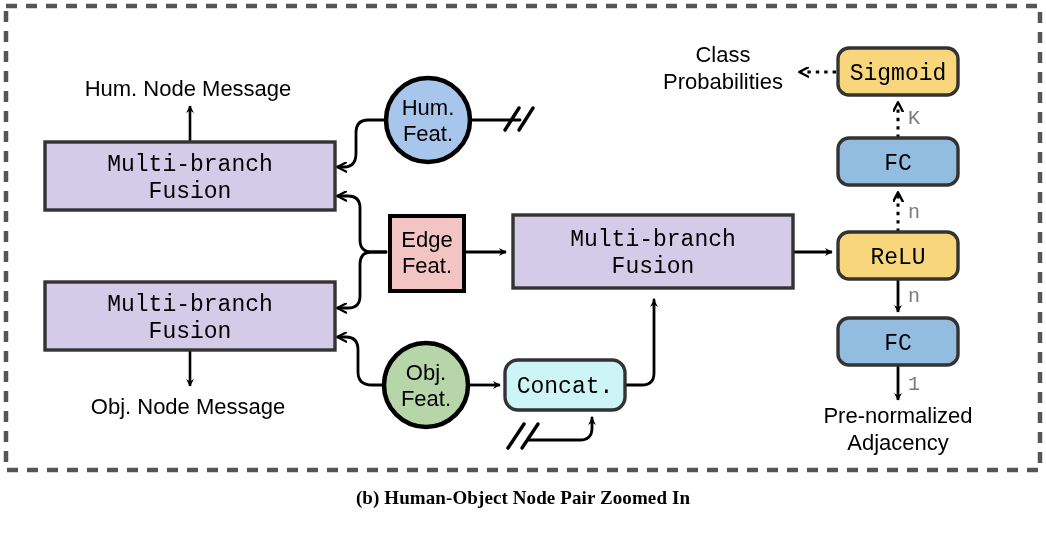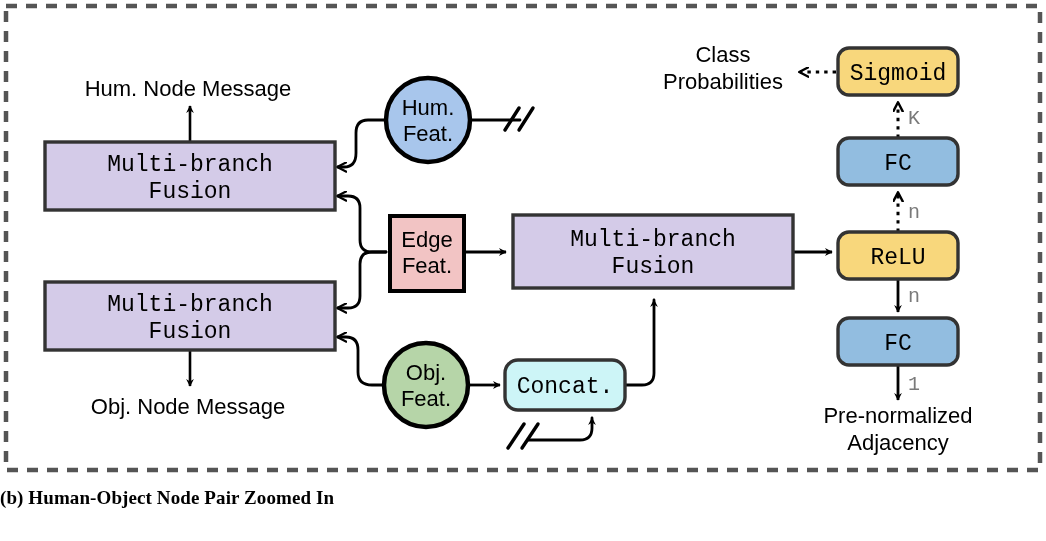--- a/index.html
+++ b/index.html
@@ -1,20 +1,20 @@
 <!DOCTYPE html>
 <html><head>
 <meta charset="utf-8">
 <style>
   html,body{margin:0;padding:0;background:#ffffff;}
   body{width:1046px;height:541px;font-family:"Liberation Sans",sans-serif;position:relative;overflow:hidden;}
   #stage{position:absolute;left:0;top:0;width:1046px;height:541px;}
   #svg{position:absolute;left:0;top:0;width:1046px;height:541px;}
   .caption{
-    position:absolute;left:0;top:487px;width:1046px;
+    position:absolute;left:0;top:487px;width:1046px;text-align:center;
     font-family:"Liberation Serif",serif;font-weight:bold;font-size:19px;color:#000;
     letter-spacing:0.1px;
   }
   .mono{font-family:"Liberation Mono","DejaVu Sans Mono",monospace;}
   .sans{font-family:"Liberation Sans",sans-serif;}
 </style>
 </head>
 <body>
 
 <div id="stage">

